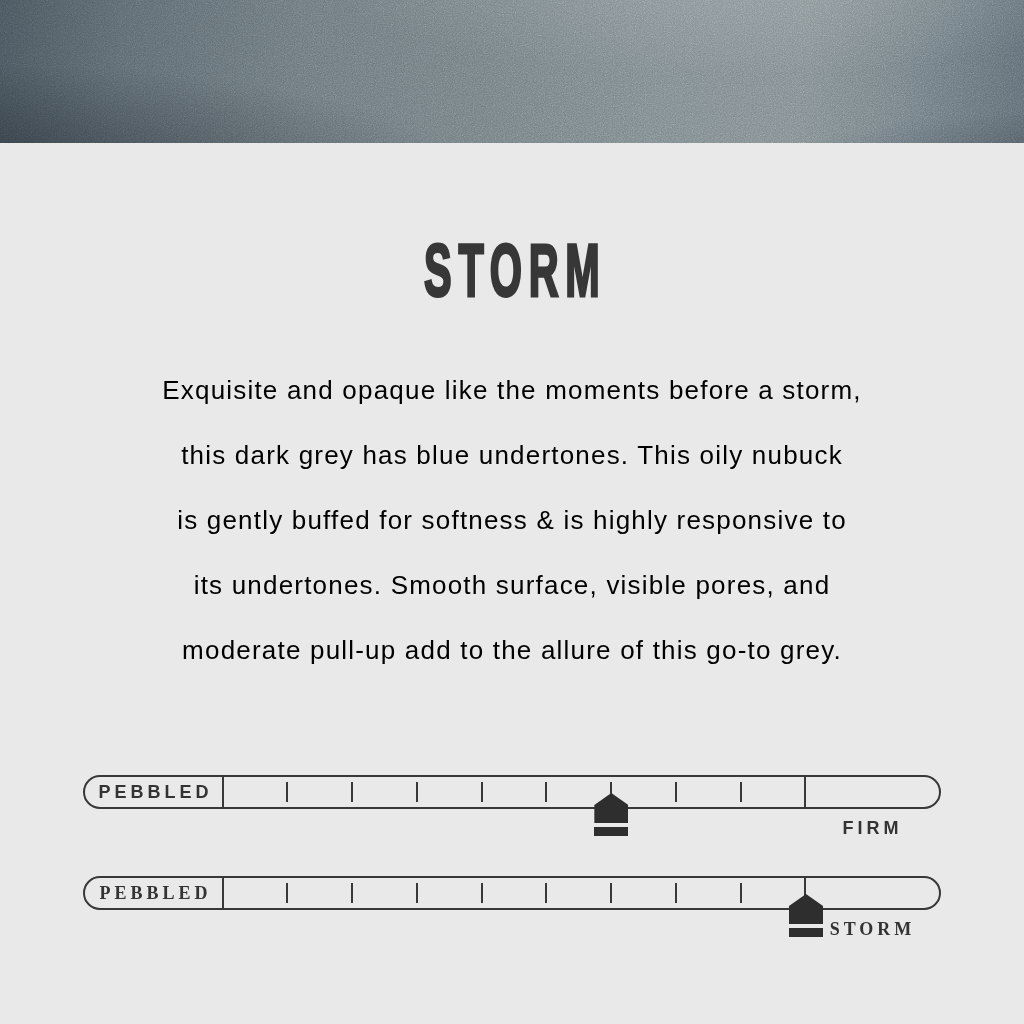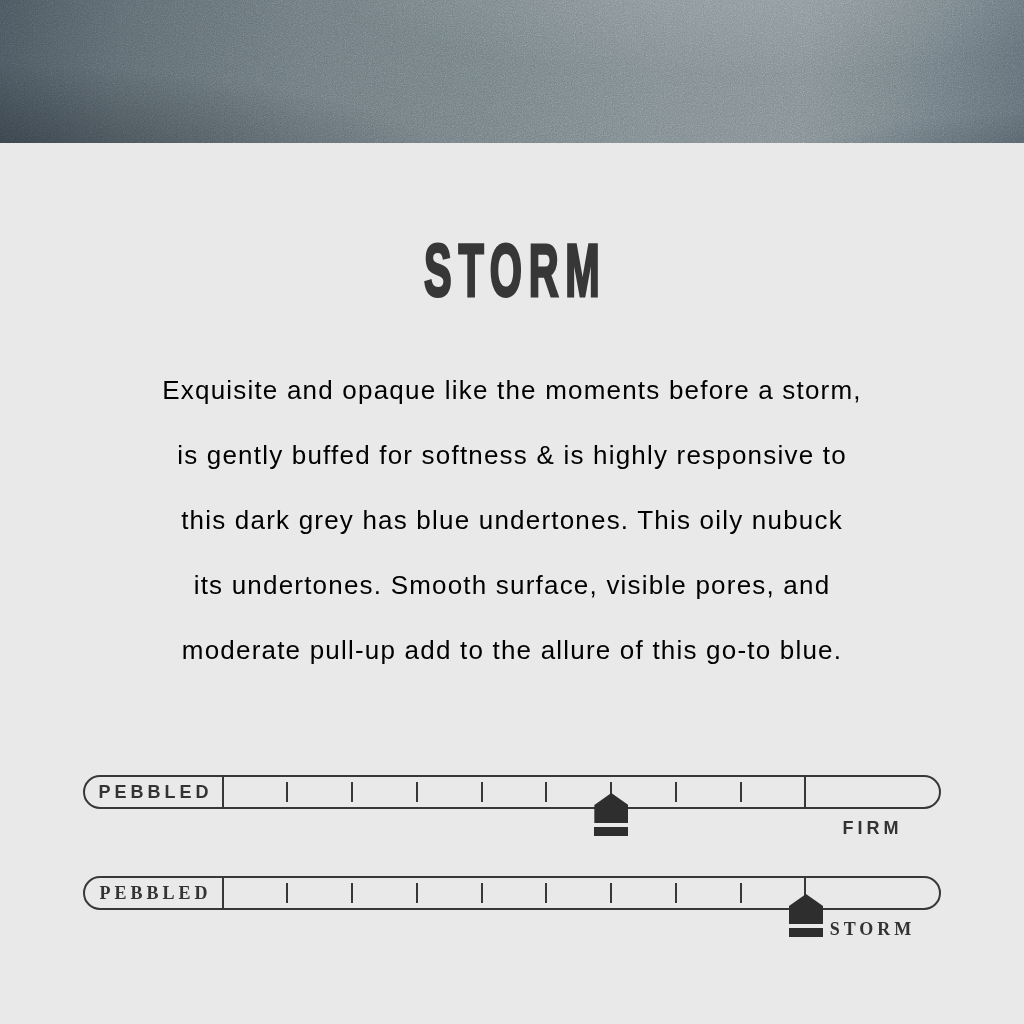--- a/index.html
+++ b/index.html
@@ -99,24 +99,24 @@
       <rect width="100%" height="100%" filter="url(#grain)"></rect>
     </svg>
   </div>
 
   <h1 class="title">
     <span class="title-inner">STORM</span>
   </h1>
 
   <div class="description">
     <div>Exquisite and opaque like the moments before a storm,</div>
+    <div>this dark grey has blue undertones. This oily nubuck</div>
     <div>is gently buffed for softness &amp; is highly responsive to</div>
-    <div>this dark grey has blue undertones. This oily nubuck</div>
     <div>its undertones. Smooth surface, visible pores, and</div>
-    <div>moderate pull-up add to the allure of this go-to blue.</div>
+    <div>moderate pull-up add to the allure of this go-to grey.</div>
   </div>
 
   <div class="scale scale-1">
     <div class="compartment left">PEBBLED</div>
     <div class="mid">
       <div class="marker" style="left: calc(66.6667% - 17px);">
         <div class="nib"></div>
         <div class="bar"></div>
       </div>
     <div class="tick" style="left: 11.1111%;"></div>

